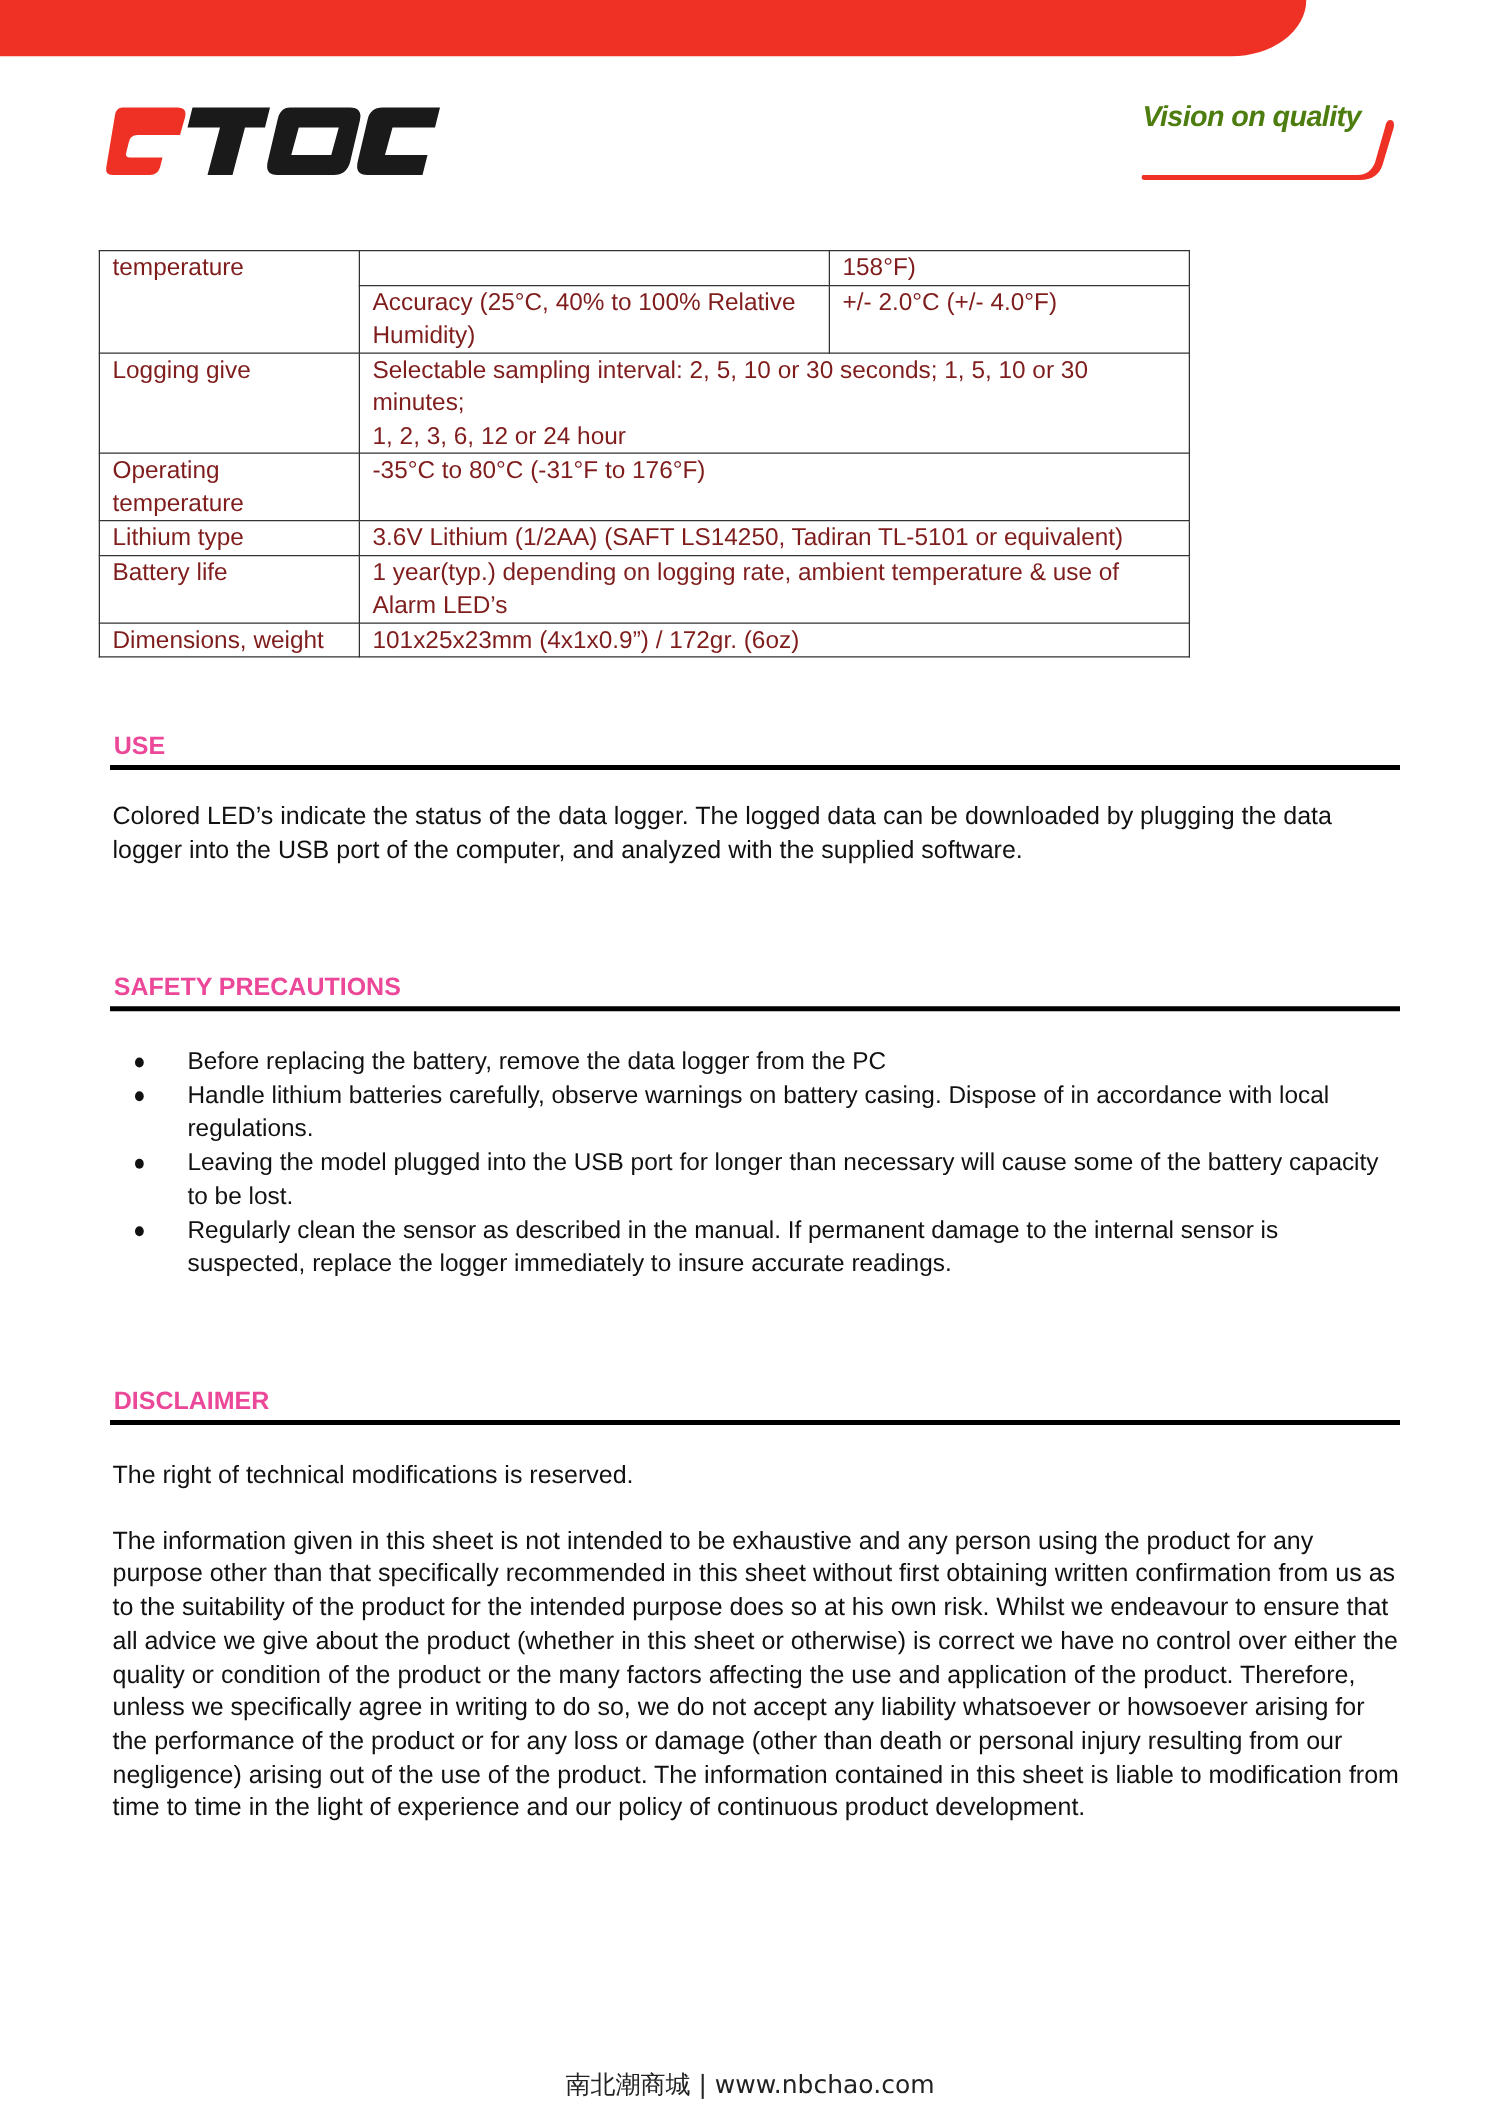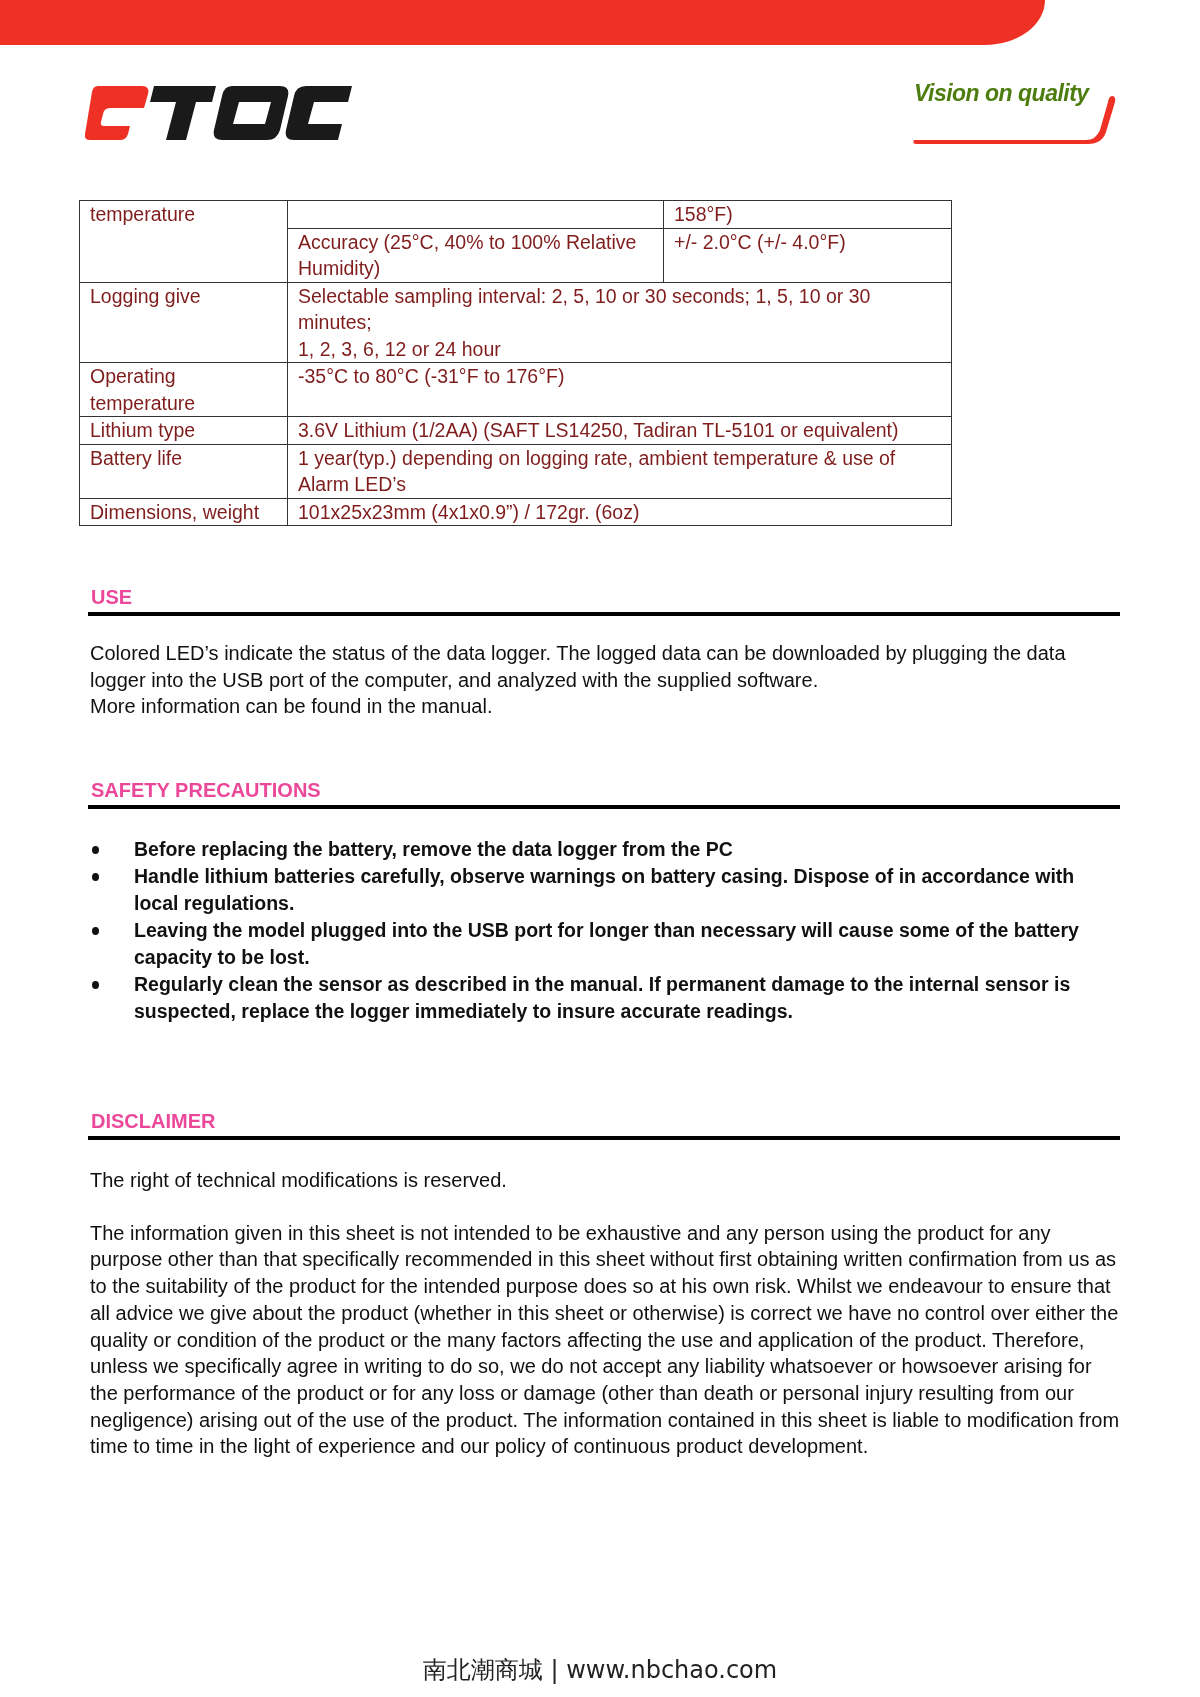--- a/index.html
+++ b/index.html
@@ -31,28 +31,28 @@
   table.spec td.c2 { width: 355px; }
 
   .section { position: absolute; left: 90px; width: 1030px; }
   .section-title {
     font-size: 20px; font-weight: bold; color: #ec4899; margin: 0;
     padding-left: 1px; line-height: 26px;
   }
   .section-rule { height: 4px; background: #000; margin-top: 2px; margin-left: -2px; }
   .para { font-size: 20px; line-height: 26.7px; color: #111; margin: 0; }
 
-  ul.bullets { list-style: none; margin: 0; padding: 0; font-weight: bold; }
+  ul.bullets { list-style: none; margin: 16px; padding: 0; }
   ul.bullets li { position: relative; padding-left: 44px; font-size: 19.5px; line-height: 27px; margin-bottom: 0; }
   ul.bullets li .dot {
     position: absolute; left: 2px; top: 10px; width: 7px; height: 8px; border-radius: 50%; background: #111;
   }
   .footer {
     position: absolute; left: 0; width: 1200px; top: 1654px; text-align: center;
-    font-size: 24px; color: #222; font-family: "DejaVu Sans", sans-serif;
+    font-size: 20px; color: #222; font-family: "DejaVu Sans", sans-serif;
   }
 </style>
 </head>
 <body>
 
 <div class="top-bar"></div>
 
 <svg class="logo" viewBox="0 0 270 62">
   <path d="M10 4 H58 Q66 4 64 12 L60 26 H26 Q20 26 19 32 L17 40 Q16 44 20 44 H46 L44 52 Q42 58 36 58 H6 Q0 58 1 52 L8 10 Q9 4 14 4 Z" fill="#ee3124"></path>
   <path d="M70 4 H132 L128 20 H112 L102 58 H82 L92 20 H66 Z" fill="#1a1a1a"></path>
@@ -101,21 +101,20 @@
     <td class="c1" style="white-space:nowrap">Dimensions, weight</td>
     <td colspan="2">101x25x23mm (4x1x0.9”) / 172gr.  (6oz)</td>
   </tr>
 </tbody>
   </table>
 
 <div class="section" style="top:584px;">
   <h2 class="section-title">USE</h2>
   <div class="section-rule"></div>
   <p class="para" style="margin-top:24px;">Colored LED’s indicate the status of the data logger. The logged data can be downloaded by plugging the data logger into the USB port of the computer, and analyzed with the supplied software.</p>
-  <p class="para">More information can be found in the manual.</p>
 </div>
 
 <div class="section" style="top:777px;">
   <h2 class="section-title">SAFETY PRECAUTIONS</h2>
   <div class="section-rule"></div>
   <ul class="bullets" style="margin-top:27px;">
     <li><span class="dot"></span><span>Before replacing the battery, remove the data logger from the PC</span></li>
     <li><span class="dot"></span><span>Handle lithium batteries carefully, observe warnings on battery casing. Dispose of in accordance with local regulations.</span></li>
     <li><span class="dot"></span><span>Leaving the model plugged into the USB port for longer than necessary will cause some of the battery capacity to be lost.</span></li>
     <li><span class="dot"></span><span>Regularly clean the sensor as described in the manual. If permanent damage to the internal sensor is suspected, replace the logger immediately to insure accurate readings.</span></li>

